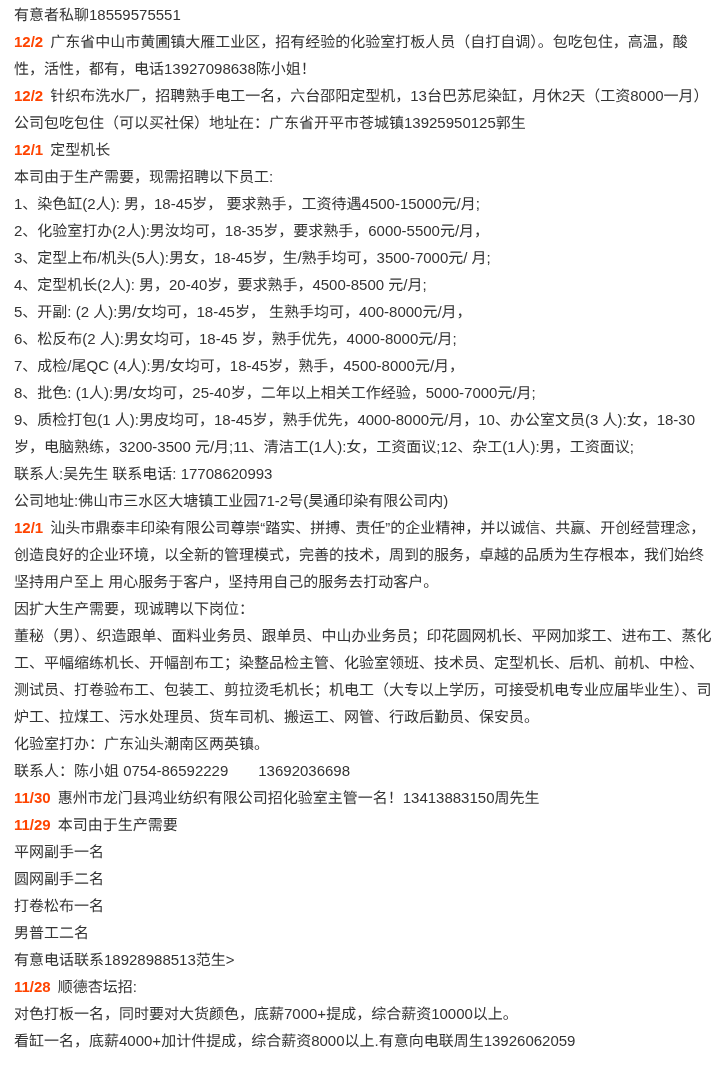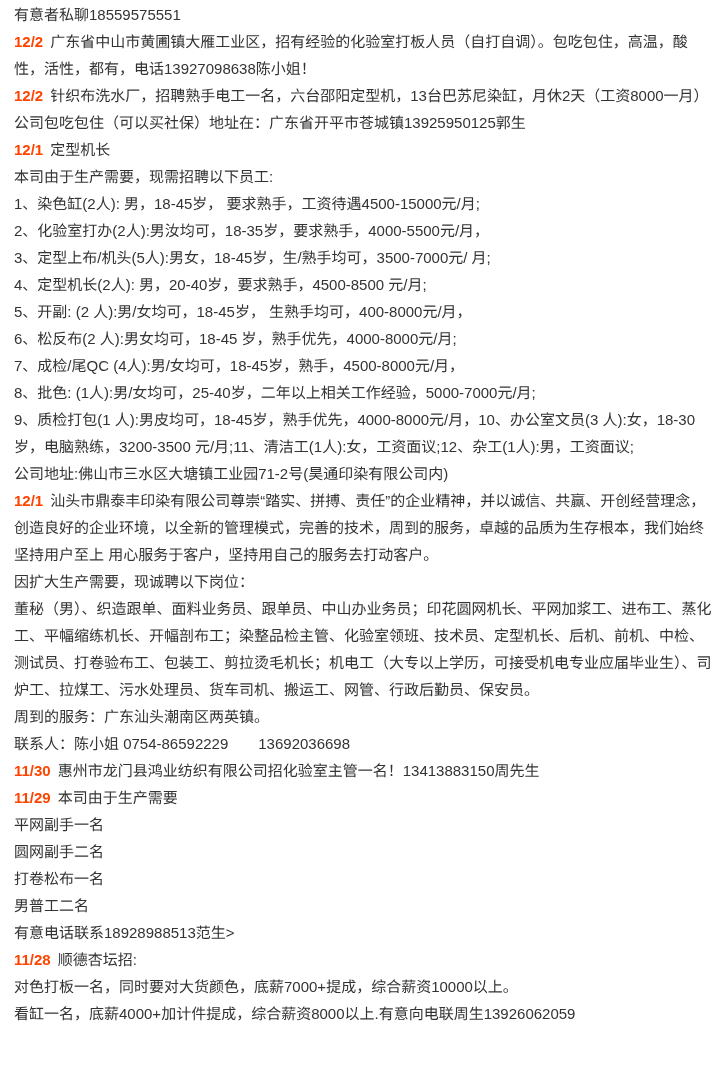--- a/index.html
+++ b/index.html
@@ -40,47 +40,48 @@
   <p class="post"><span class="post-date">12/2</span><span class="post-text">广东省中山市黄圃镇大雁工业区，招有经验的化验室打板人员（自打自调）。包吃包住，高温，酸性，活性，都有，电话13927098638陈小姐！</span></p>
 
   <p class="post"><span class="post-date">12/2</span><span class="post-text">针织布洗水厂，招聘熟手电工一名，六台邵阳定型机，13台巴苏尼染缸，月休2天（工资8000一月）公司包吃包住（可以买社保）地址在：广东省开平市苍城镇13925950125郭生</span></p>
 
   <p class="post"><span class="post-date">12/1</span><span class="post-text">定型机长</span></p>
 
   <p class="post"><span class="post-text">本司由于生产需要，现需招聘以下员工:</span></p>
 
   <p class="post"><span class="post-text">1、染色缸(2人): 男，18-45岁， 要求熟手，工资待遇4500-15000元/月;</span></p>
 
-  <p class="post"><span class="post-text">2、化验室打办(2人):男汝均可，18-35岁，要求熟手，4000-5500元/月，</span></p>
+  <p class="post"><span class="post-text">2、化验室打办(2人):男汝均可，18-35岁，要求熟手，6000-5500元/月，</span></p>
 
   <p class="post"><span class="post-text">3、定型上布/机头(5人):男女，18-45岁，生/熟手均可，3500-7000元/ 月;</span></p>
 
   <p class="post"><span class="post-text">4、定型机长(2人): 男，20-40岁，要求熟手，4500-8500 元/月;</span></p>
 
   <p class="post"><span class="post-text">5、开副: (2 人):男/女均可，18-45岁， 生熟手均可，400-8000元/月，</span></p>
 
   <p class="post"><span class="post-text">6、松反布(2 人):男女均可，18-45 岁，熟手优先，4000-8000元/月;</span></p>
 
   <p class="post"><span class="post-text">7、成检/尾QC (4人):男/女均可，18-45岁，熟手，4500-8000元/月，</span></p>
 
   <p class="post"><span class="post-text">8、批色: (1人):男/女均可，25-40岁，二年以上相关工作经验，5000-7000元/月;</span></p>
 
   <p class="post"><span class="post-text">9、质检打包(1 人):男皮均可，18-45岁，熟手优先，4000-8000元/月，10、办公室文员(3 人):女，18-30岁，电脑熟练，3200-3500 元/月;11、清洁工(1人):女，工资面议;12、杂工(1人):男，工资面议;</span></p>
 
 
+  <p class="post"><span class="post-text">联系人:吴先生  联系电话: 17708620993</span></p>
 
   <p class="post"><span class="post-text">公司地址:佛山市三水区大塘镇工业园71-2号(昊通印染有限公司内)</span></p>
 
   <p class="post"><span class="post-date">12/1</span><span class="post-text">汕头市鼎泰丰印染有限公司尊崇“踏实、拼搏、责任”的企业精神，并以诚信、共赢、开创经营理念，创造良好的企业环境，以全新的管理模式，完善的技术，周到的服务，卓越的品质为生存根本，我们始终坚持用户至上 用心服务于客户，坚持用自己的服务去打动客户。</span></p>
 
   <p class="post"><span class="post-text">因扩大生产需要，现诚聘以下岗位：</span></p>
 
   <p class="post"><span class="post-text">董秘（男）、织造跟单、面料业务员、跟单员、中山办业务员；印花圆网机长、平网加浆工、进布工、蒸化工、平幅缩练机长、开幅剖布工；染整品检主管、化验室领班、技术员、定型机长、后机、前机、中检、测试员、打卷验布工、包装工、剪拉烫毛机长；机电工（大专以上学历，可接受机电专业应届毕业生）、司炉工、拉煤工、污水处理员、货车司机、搬运工、网管、行政后勤员、保安员。</span></p>
 
-  <p class="post"><span class="post-text">周到的服务：广东汕头潮南区两英镇。</span></p>
+  <p class="post"><span class="post-text">化验室打办：广东汕头潮南区两英镇。</span></p>
 
   <p class="post"><span class="post-text">联系人：陈小姐 0754-86592229　　13692036698</span></p>
 
   <p class="post"><span class="post-date">11/30</span><span class="post-text">惠州市龙门县鸿业纺织有限公司招化验室主管一名！13413883150周先生</span></p>
 
   <p class="post"><span class="post-date">11/29</span><span class="post-text">本司由于生产需要</span></p>
 
   <p class="post"><span class="post-text">平网副手一名</span></p>
 
   <p class="post"><span class="post-text">圆网副手二名</span></p>

